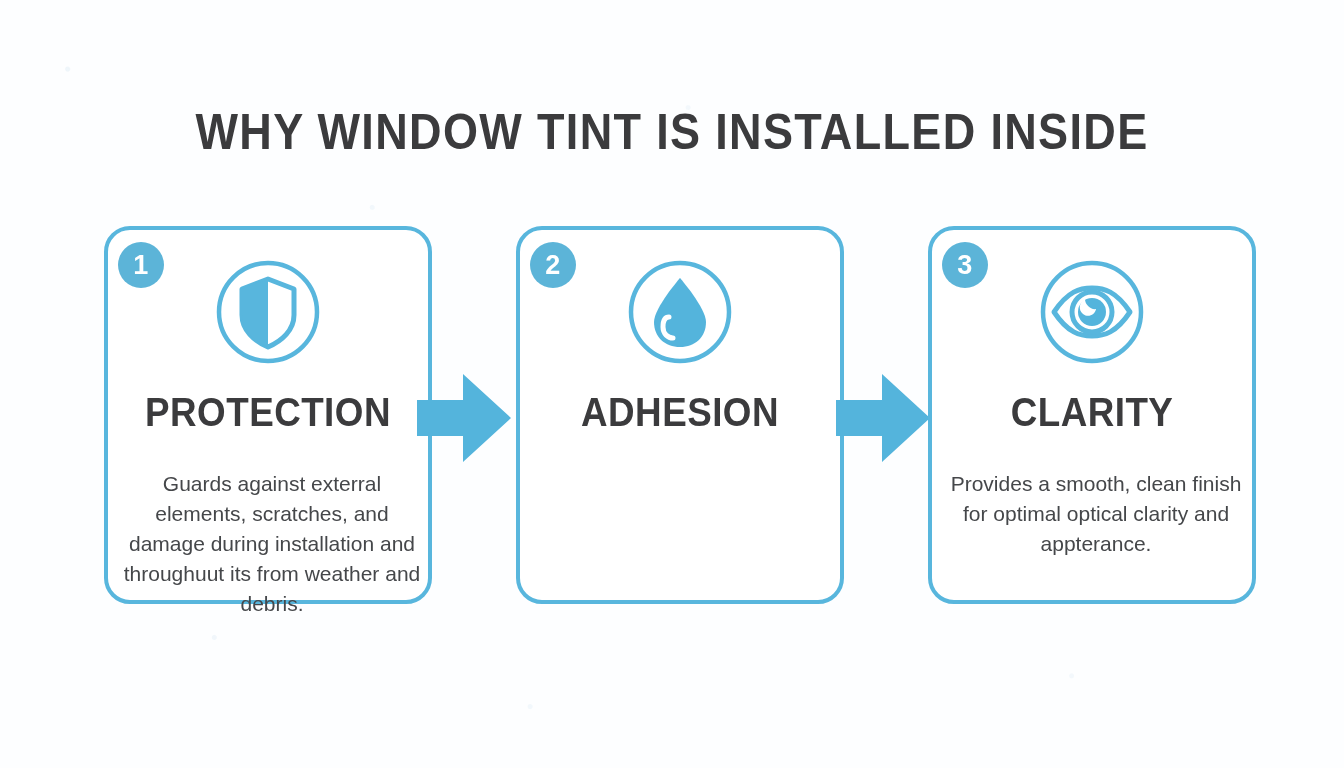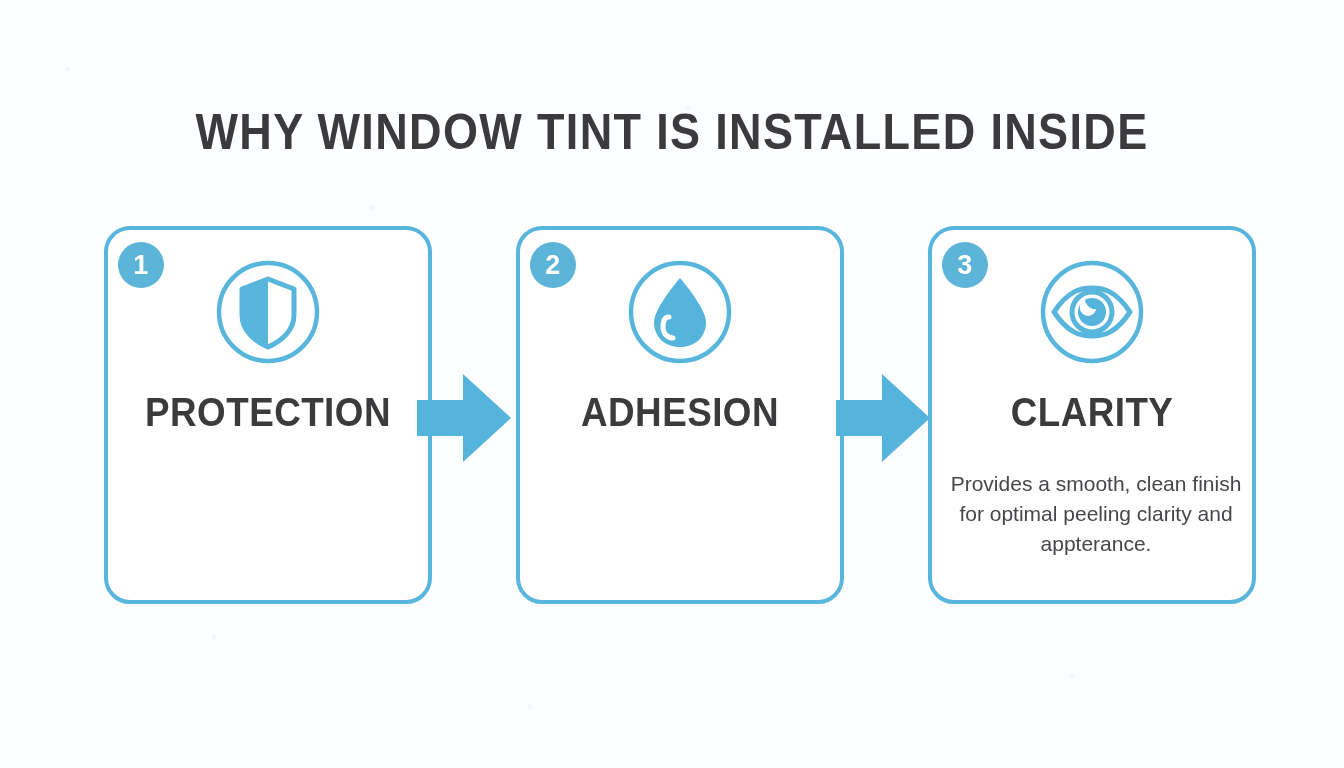--- a/index.html
+++ b/index.html
@@ -152,20 +152,21 @@
       <span>
         <svg width="108" height="108" viewBox="0 0 108 108" aria-hidden="true">
           <circle cx="54" cy="54" r="49" fill="none" stroke="#58b6dd" stroke-width="4.5"></circle>
           <path d="M54 21 L80 31 L80 57 C80 72 68 83 54 89 C40 83 28 72 28 57 L28 31 Z" fill="#ffffff" stroke="#58b6dd" stroke-width="5" stroke-linejoin="round"></path>
           <path d="M54 21 L28 31 L28 57 C28 72 40 83 54 89 Z" fill="#58b6dd"></path>
         </svg>
       </span>
     </div>
 
     <div class="card-heading">PROTECTION</div>
+    <p class="card-body">Guards against exterral elements, scratches, and damage during installation and throughuut its from weather and debris.</p>
   </section>
 
   <div class="arrow" id="arrow-1">
     <svg width="96" height="96" viewBox="0 0 96 96" aria-hidden="true">
       <path d="M0 30 L46 30 L46 4 L94 48 L46 92 L46 66 L0 66 Z" fill="#54b4dc"></path>
     </svg>
   </div>
 
   <section class="card" id="card-2">
     <div class="badge">2</div>
@@ -198,16 +199,16 @@
           <circle cx="54" cy="54" r="49" fill="none" stroke="#58b6dd" stroke-width="4.5"></circle>
           <path d="M16 54 C30 33 42 30 54 30 C66 30 78 33 92 54 C78 75 66 78 54 78 C42 78 30 75 16 54 Z" fill="none" stroke="#58b6dd" stroke-width="5" stroke-linejoin="round"></path>
           <circle cx="54" cy="54" r="20" fill="none" stroke="#58b6dd" stroke-width="5"></circle>
           <circle cx="54" cy="54" r="14" fill="#54b4dc"></circle>
           <path d="M47 41 C41 44 40 52 45 56 C50 60 57 57 58 51 C53 52 47 47 47 41 Z" fill="#ffffff"></path>
         </svg>
       </span>
     </div>
 
     <div class="card-heading">CLARITY</div>
-    <p class="card-body">Provides a smooth, clean finish for optimal peeling clarity and appterance.</p>
+    <p class="card-body">Provides a smooth, clean finish for optimal optical clarity and appterance.</p>
   </section>
 
 </div>
 
 </body></html>

